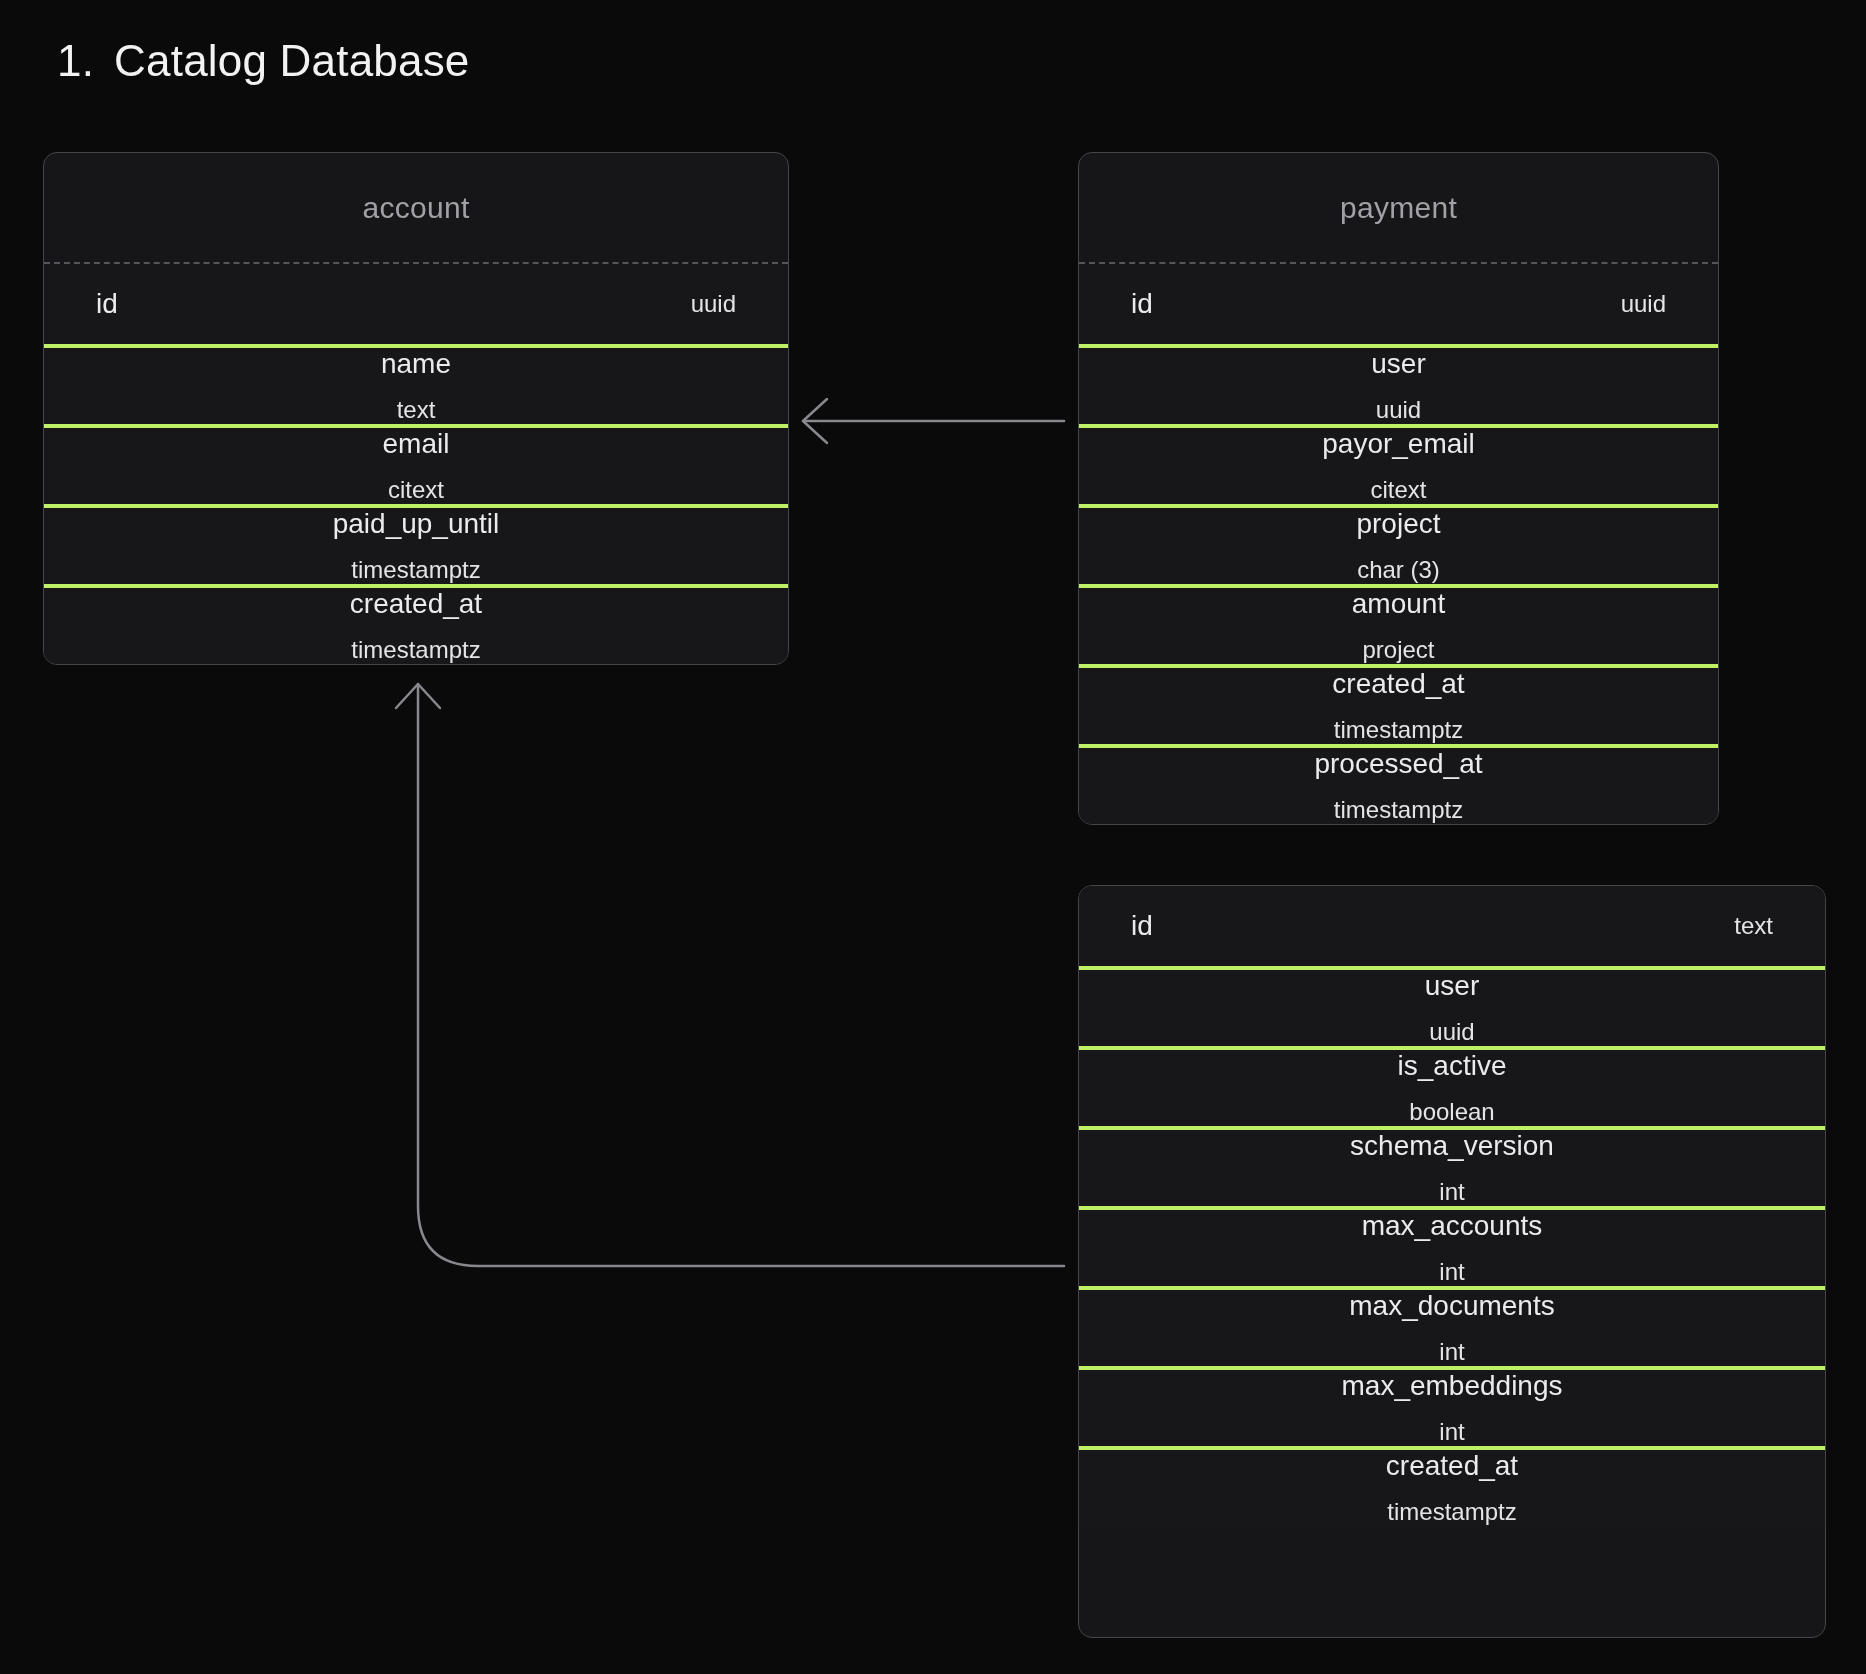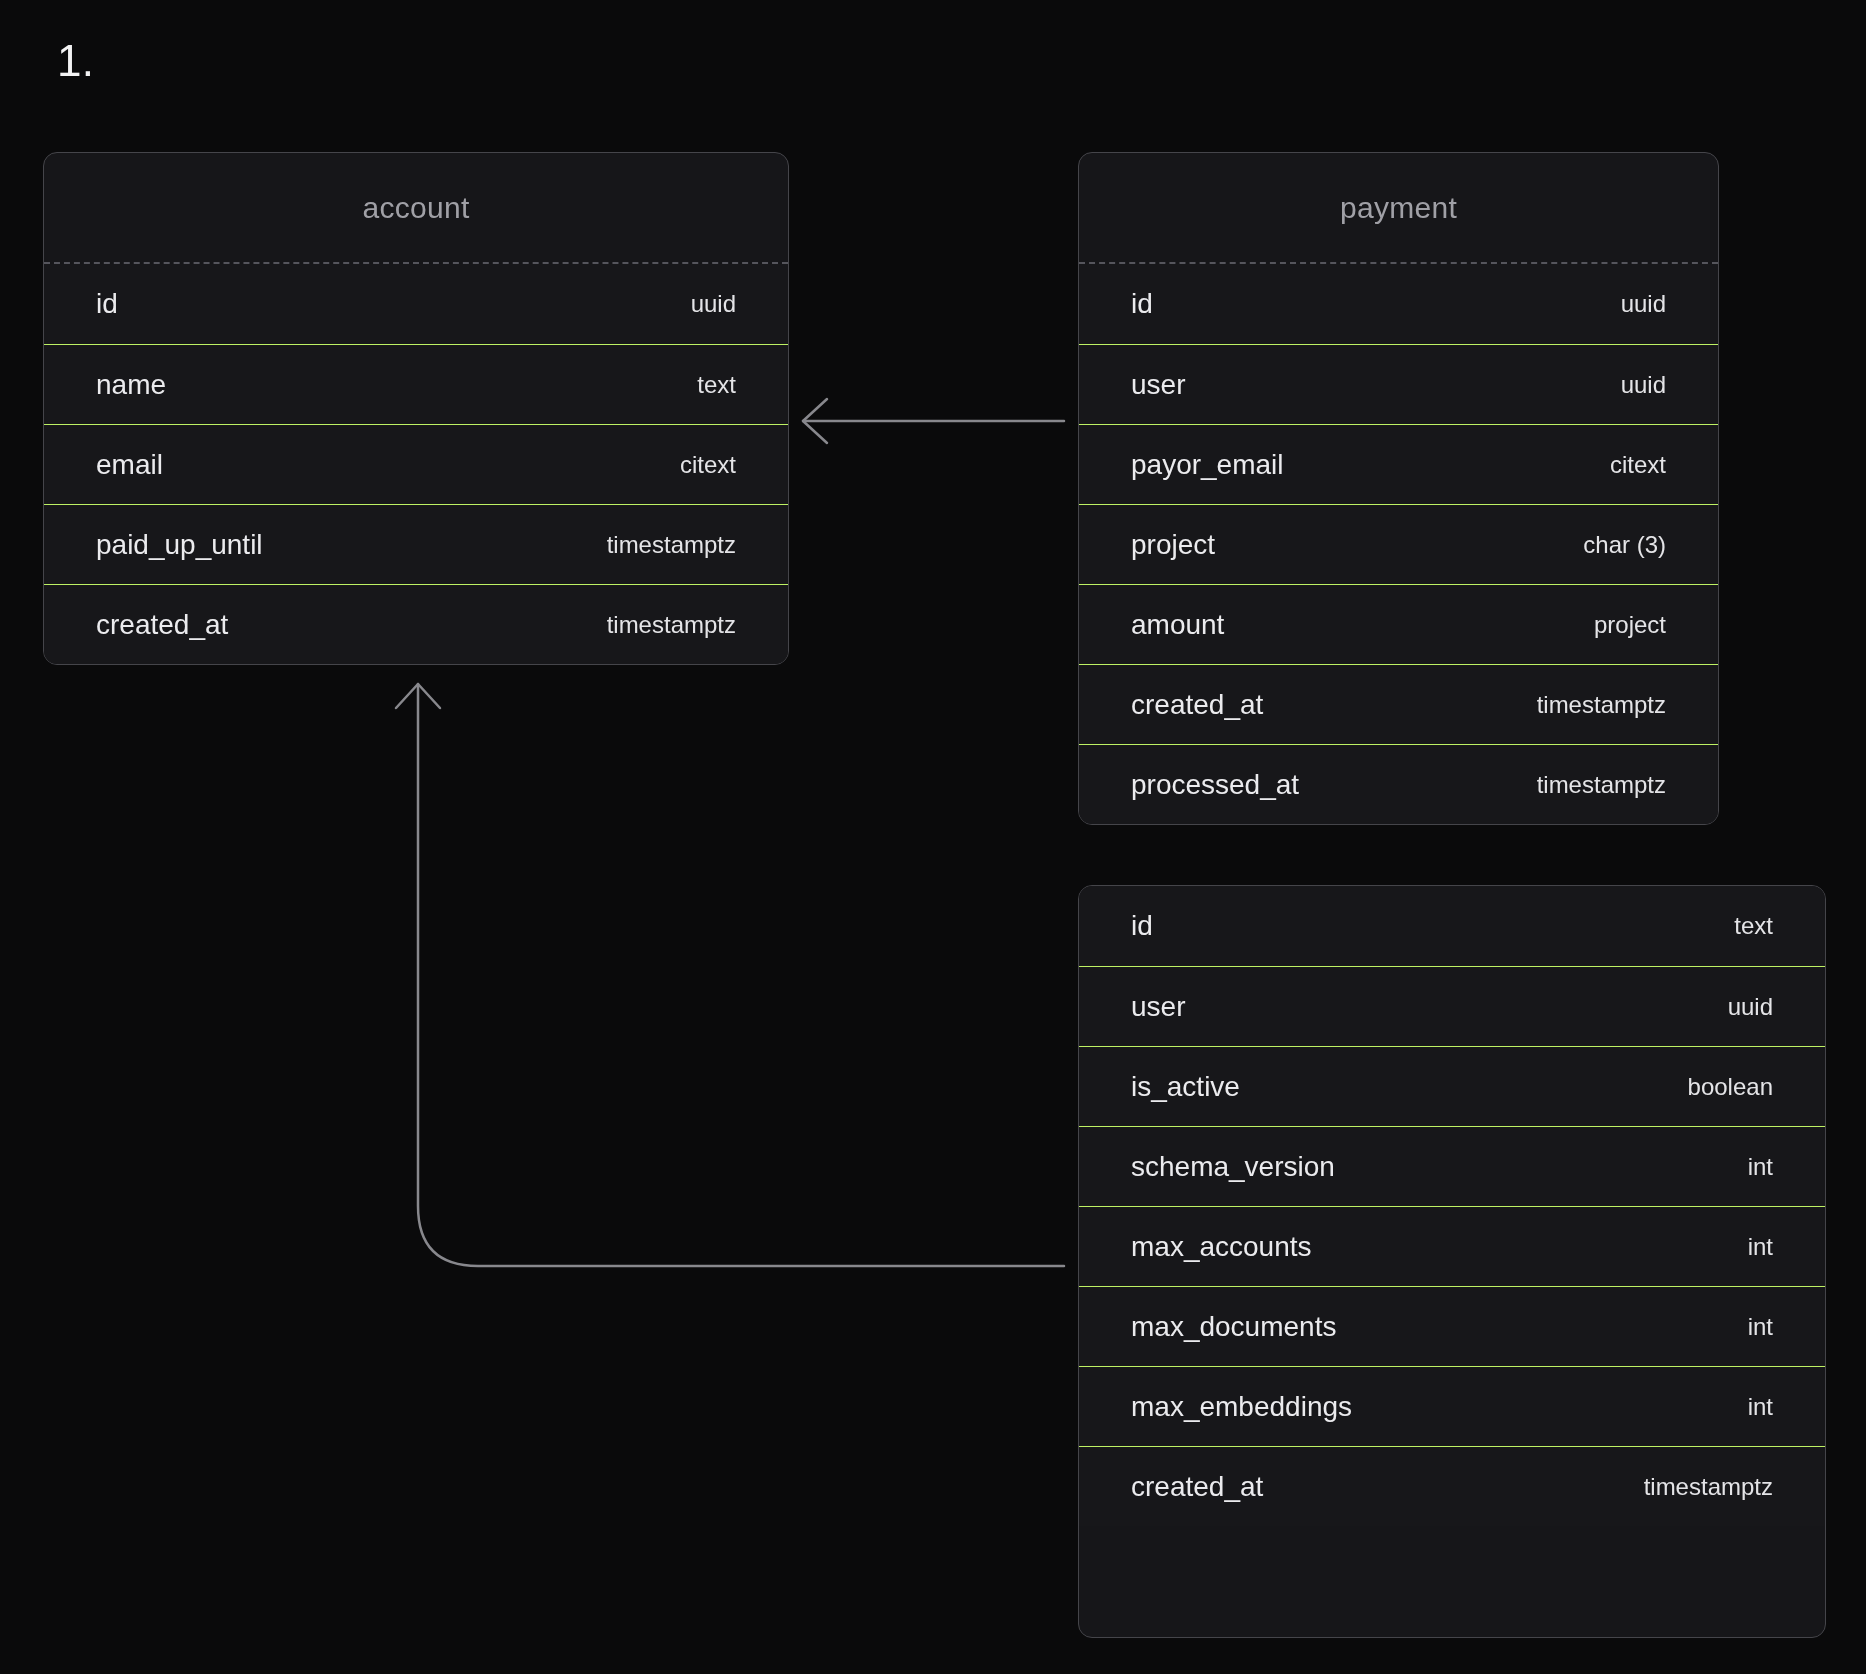--- a/index.html
+++ b/index.html
@@ -23,21 +23,21 @@
   }
   .card-header{
     height:111px;display:flex;align-items:center;justify-content:center;
     border-bottom:2px dashed #55555c;box-sizing:border-box;
   }
   .card-title{font-size:30px;color:#a0a0a6;letter-spacing:.3px;}
   .row{
     height:80px;display:flex;align-items:center;justify-content:space-between;
     padding:0 52px;box-sizing:border-box;background:#17171a;
   }
-  .row + .row{border-top:1px solid #bef264;}
+  .row + .row{border-top:4px solid #bef264;flex-direction:column;}
   .fname{font-size:28px;color:#ebebee;text-align:center;}
   .ftype{font-size:24px;color:#e4e4e7;}
   
   #card-account{left:43px;top:152px;width:746px;height:513px;}
   #card-payment{left:1078px;top:152px;width:641px;height:673px;}
   #card-project{left:1078px;top:885px;width:748px;height:753px;}
 </style>
 </head>
 <body>
 
@@ -47,20 +47,21 @@
     <g stroke="#88888d" stroke-width="2.5" fill="none" stroke-linecap="round" stroke-linejoin="round">
       <path d="M1064 421 H803"></path>
       <path d="M827 399 L803 421 L827 443"></path>
       <path d="M1064 1266 H478 Q418 1266 418 1206 V684"></path>
       <path d="M396 708 L418 684 L440 708"></path>
     </g>
   </svg>
 
   <div class="page-title">
     <span class="num">1.</span>
+    <span>Catalog Database</span>
   </div>
 
   <div class="card" id="card-account">
     <div class="card-header">
       <span class="card-title">account</span>
     </div>
     <div class="rows">
       <div class="row">
         <span class="fname">id</span>
         <span class="ftype">uuid</span>

